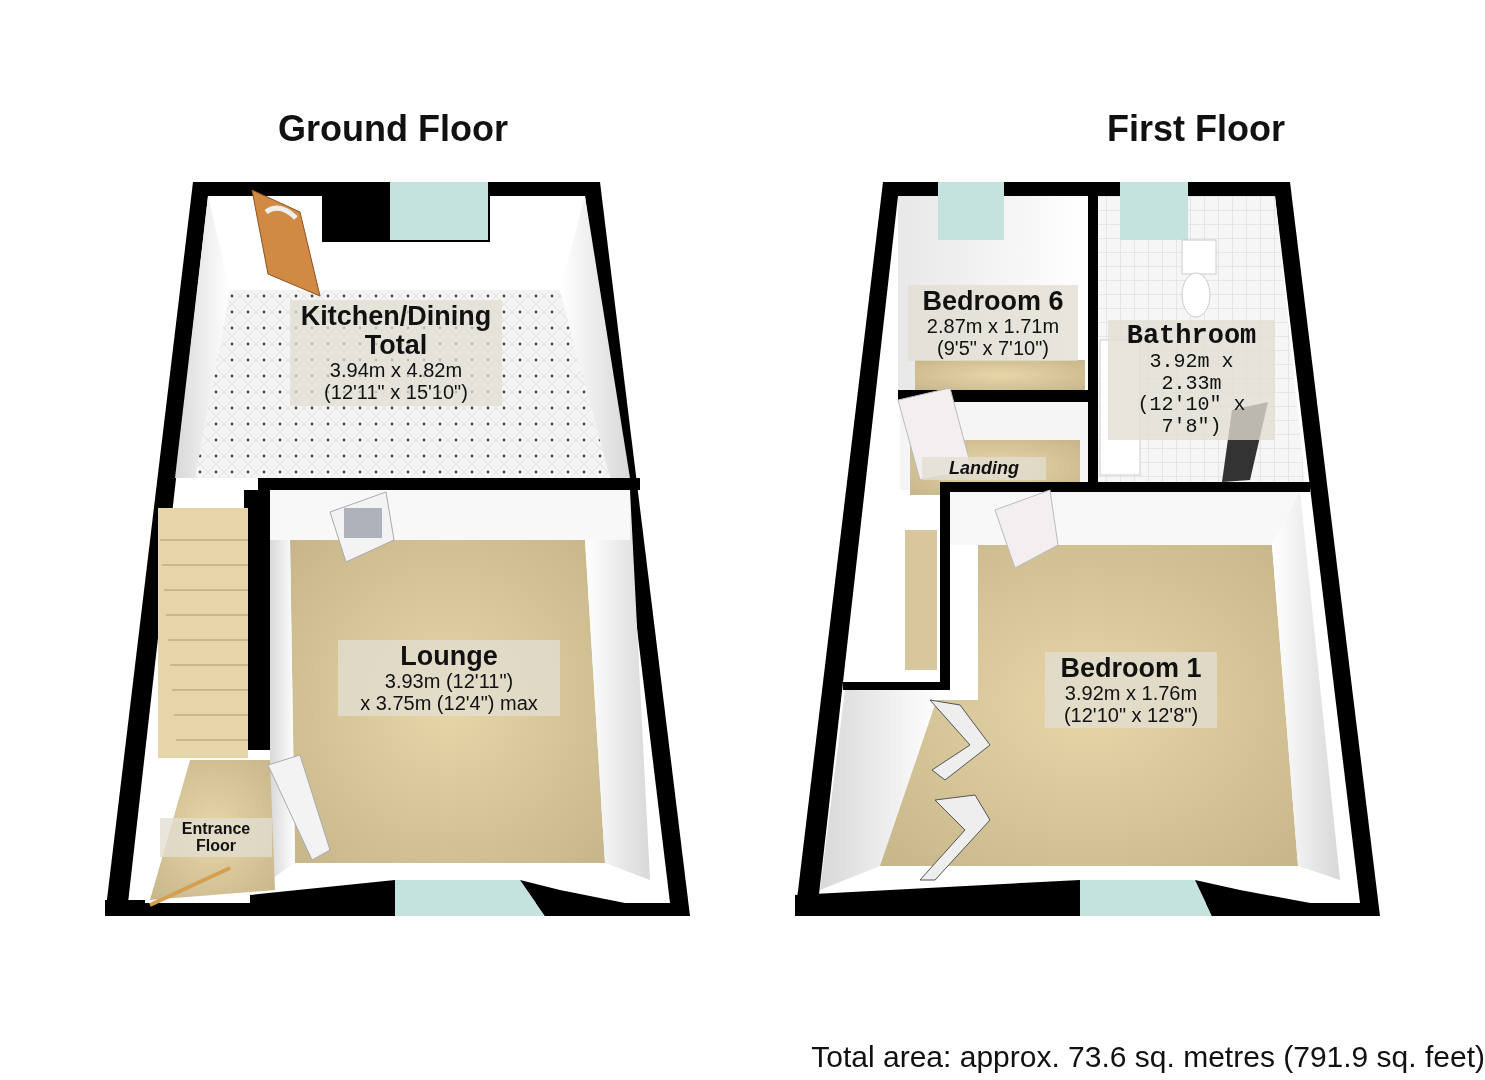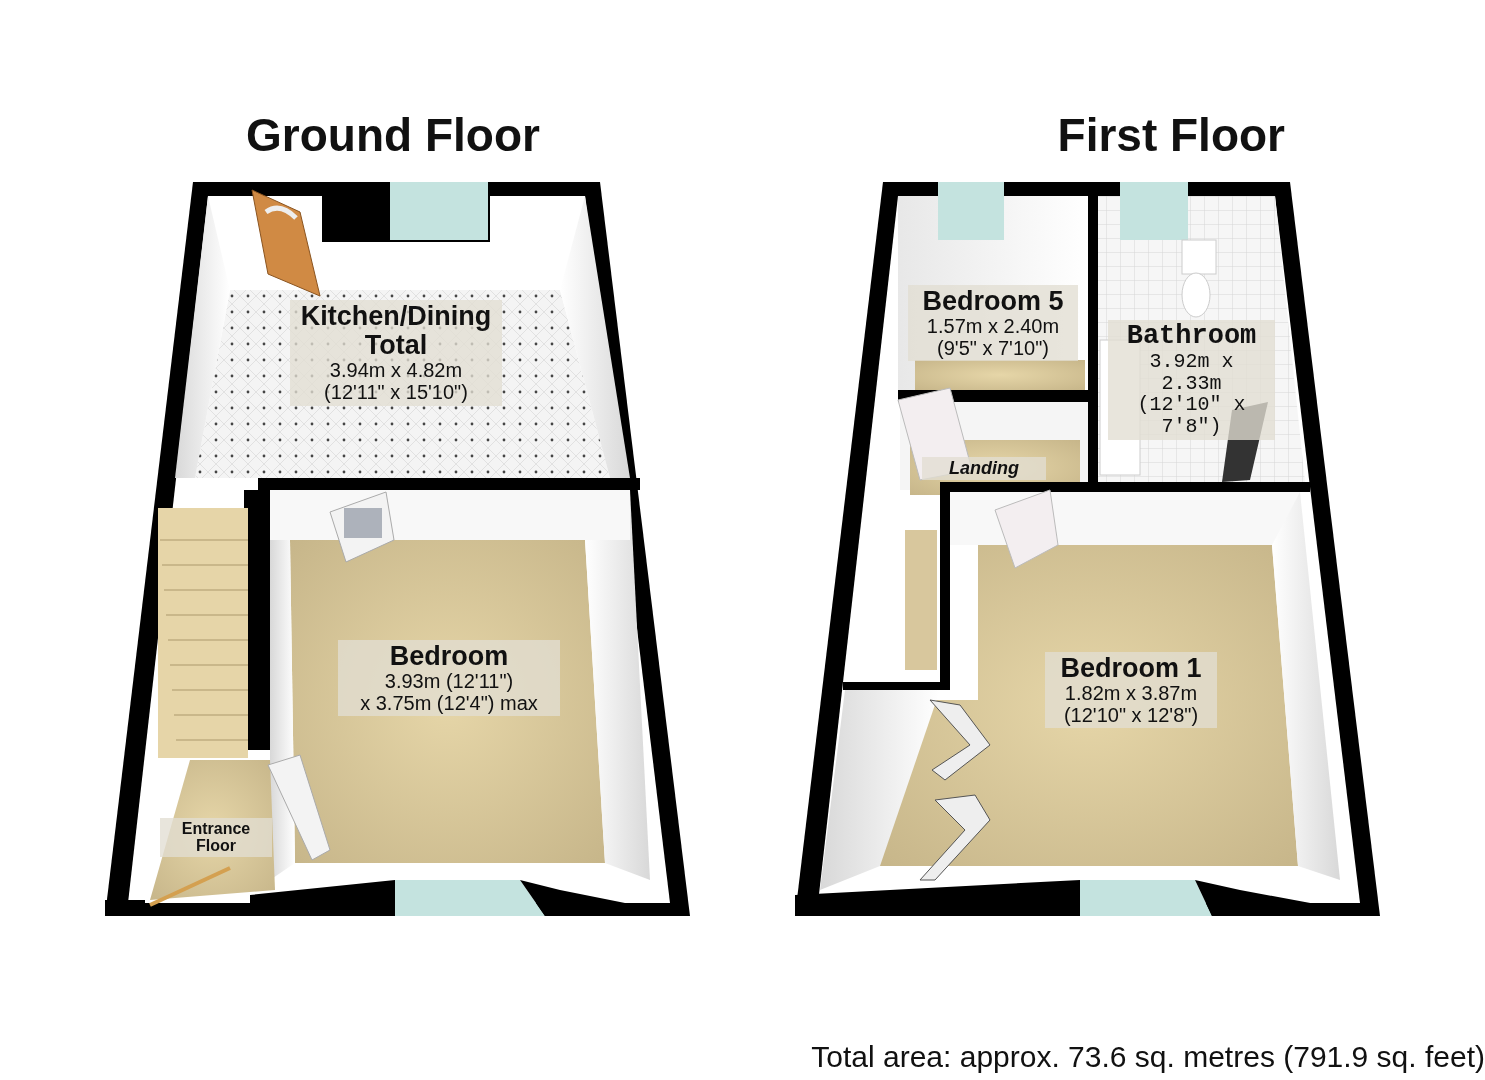--- a/index.html
+++ b/index.html
@@ -1,18 +1,18 @@
 <!DOCTYPE html>
 <html><head>
 <meta charset="utf-8">
 <style>
   html, body { margin:0; padding:0; }
   body { width:1485px; height:1080px; background:#ffffff; position:relative; overflow:hidden;
          font-family:"Liberation Sans", sans-serif; color:#111; }
-  .floor-title { position:absolute; top:108px; font-size:46px; font-weight:bold; text-align:center; width:400px; }
+  .floor-title { position:absolute; top:108px; font-size:36px; font-weight:bold; text-align:center; width:400px; }
   .plan { position:absolute; left:0; top:0; }
   .label { position:absolute; text-align:center; background:rgba(225,222,210,0.78); line-height:1.08; padding:2px 6px; }
   .label .name { font-weight:bold; font-size:27px; display:block; }
   .label .dim { font-size:20px; display:block; }
   .label.small .name { font-size:16px; }
   .total { position:absolute; top:1040px; left:0; width:1485px; text-align:right; font-size:30px; }
 </style>
 </head>
 <body>
 
@@ -144,45 +144,45 @@
 </svg>
 
 <div class="label" style="left:290px; top:300px; width:200px;">
   <span class="name">Kitchen/Dining</span>
   <span class="name">Total</span>
   <span class="dim">3.94m x 4.82m</span>
   <span class="dim">(12'11" x 15'10")</span>
 </div>
 
 <div class="label" style="left:338px; top:640px; width:210px;">
-  <span class="name">Bedroom</span>
+  <span class="name">Lounge</span>
   <span class="dim">3.93m (12'11")</span>
   <span class="dim">x 3.75m (12'4") max</span>
 </div>
 
 <div class="label small" style="left:160px; top:818px; width:100px;">
   <span class="name">Entrance</span>
   <span class="name">Floor</span>
 </div>
 
 <div class="label" style="left:908px; top:285px; width:158px;">
-  <span class="name">Bedroom 5</span>
-  <span class="dim">1.57m x 2.40m</span>
+  <span class="name">Bedroom 6</span>
+  <span class="dim">2.87m x 1.71m</span>
   <span class="dim">(9'5" x 7'10")</span>
 </div>
 
 <div class="label" style="left:1108px; top:320px; width:155px;font-family:Liberation Mono, monospace;">
   <span class="name">Bathroom</span>
   <span class="dim">3.92m x 2.33m</span>
   <span class="dim">(12'10" x 7'8")</span>
 </div>
 
 <div class="label small" style="left:922px; top:457px; width:112px;">
   <span class="name" style="font-size:18px;font-style:italic;">Landing</span>
 </div>
 
 <div class="label" style="left:1045px; top:652px; width:160px;">
   <span class="name">Bedroom 1</span>
-  <span class="dim">1.82m x 3.87m</span>
+  <span class="dim">3.92m x 1.76m</span>
   <span class="dim">(12'10" x 12'8")</span>
 </div>
 
 <div class="total">Total area: approx. 73.6 sq. metres (791.9 sq. feet)</div>
 
 </body></html>

